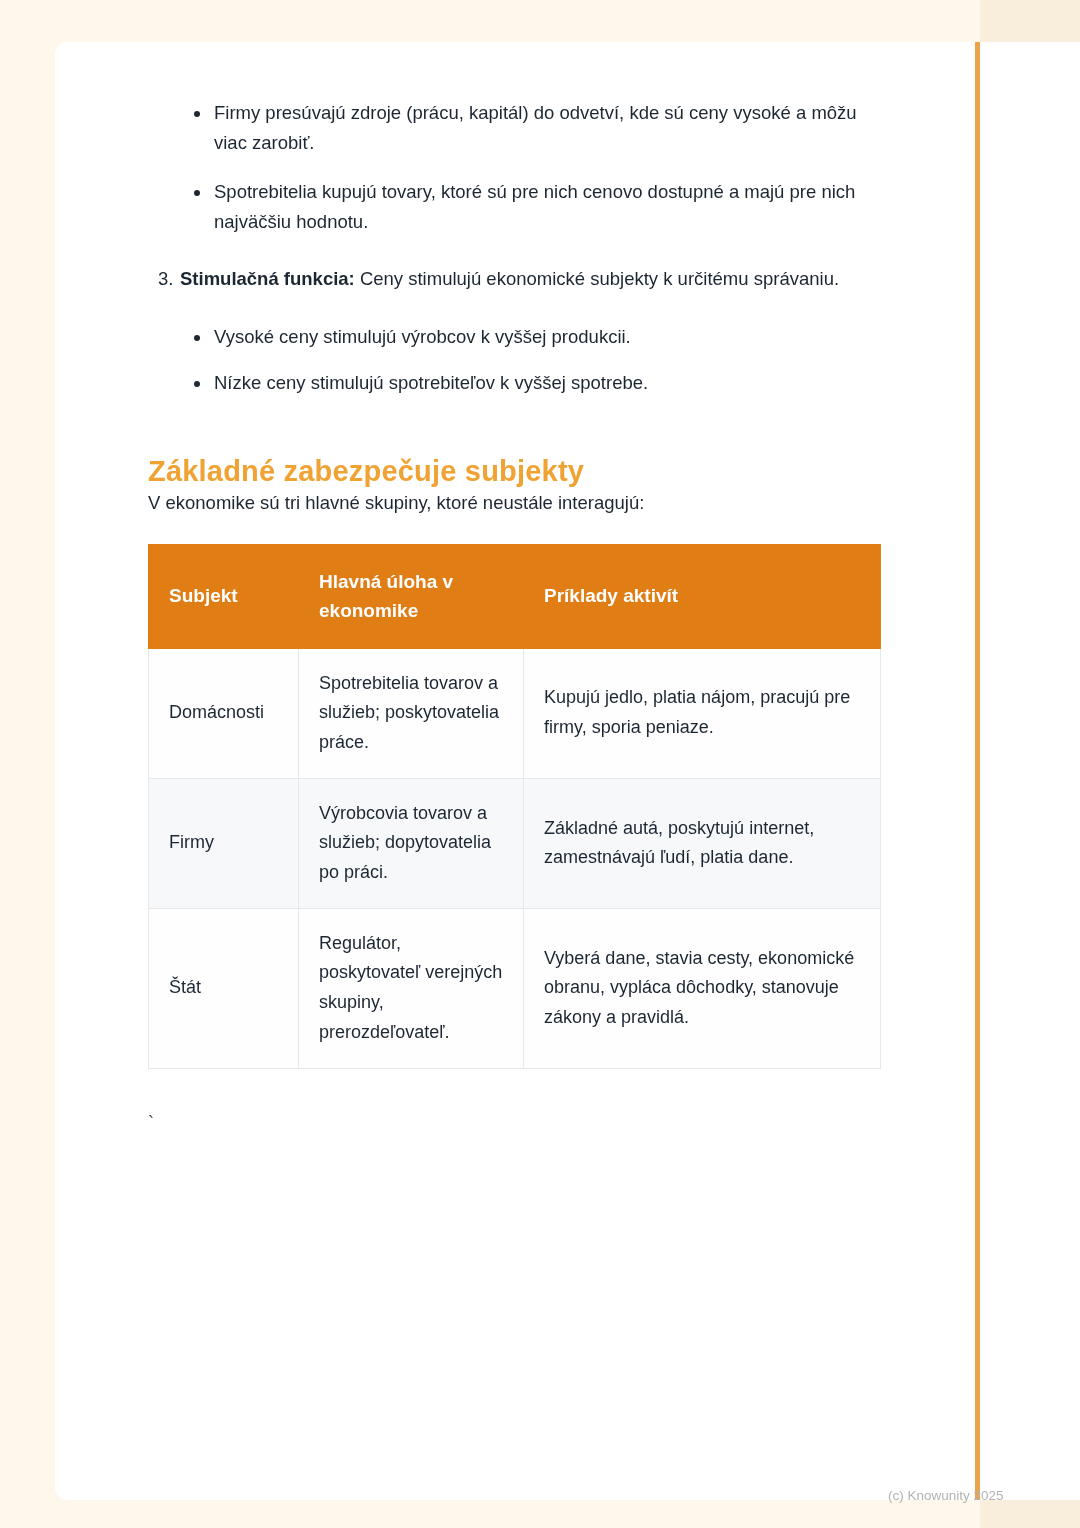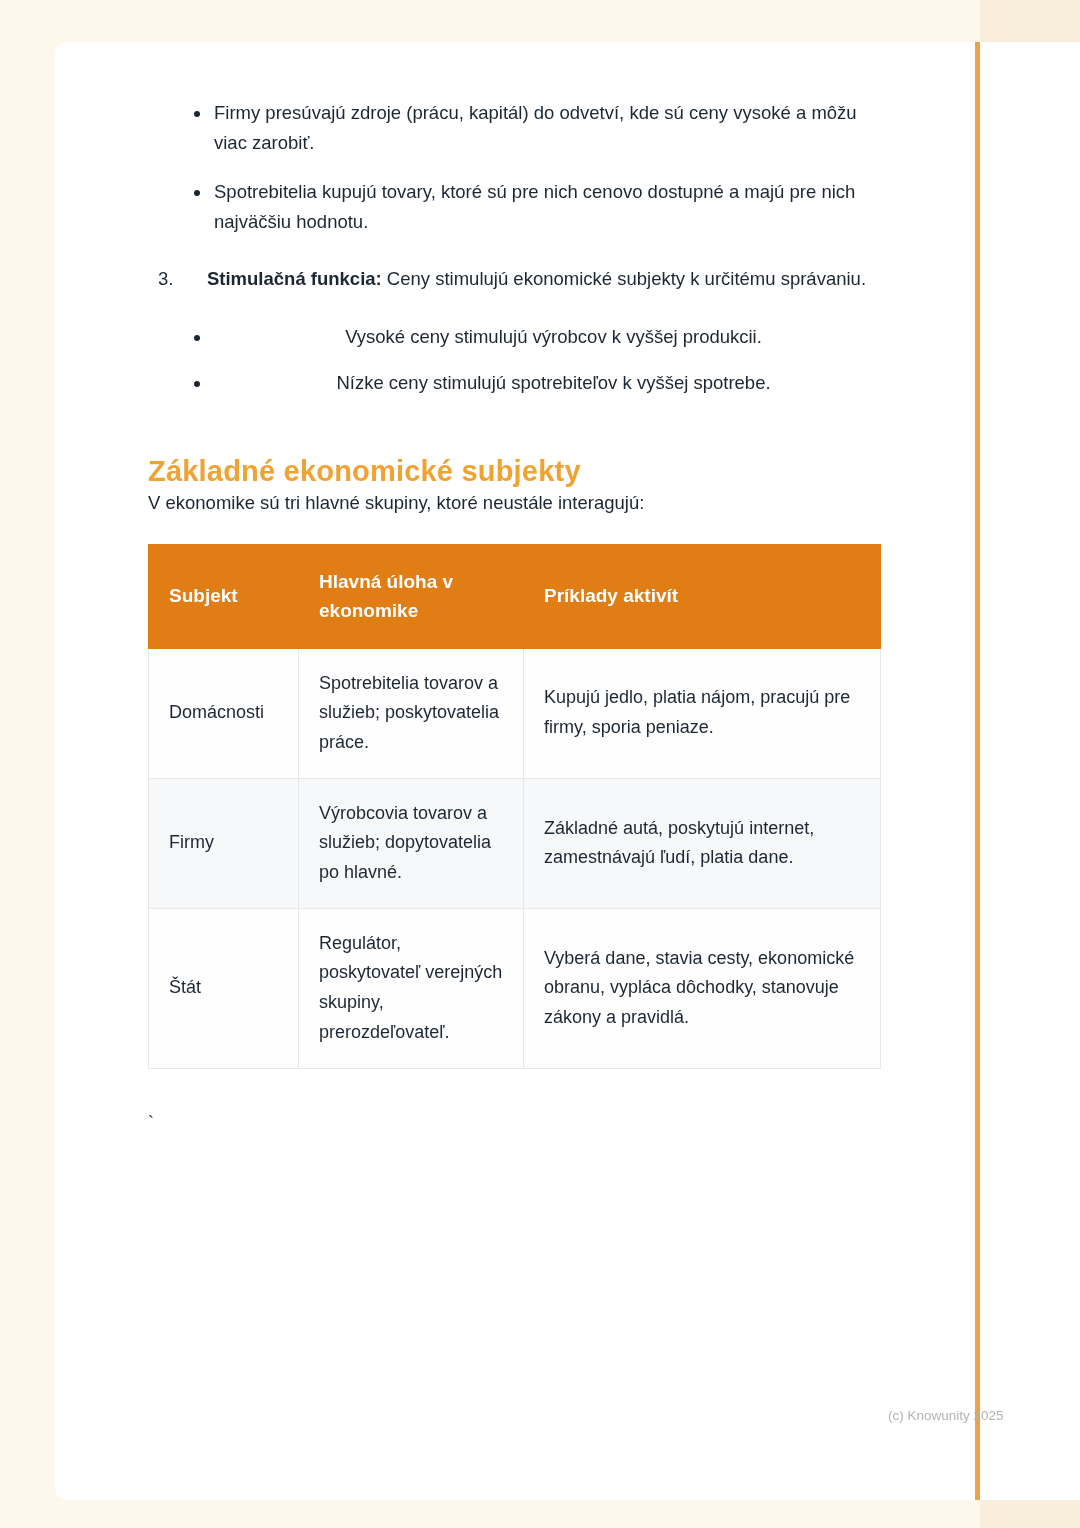--- a/index.html
+++ b/index.html
@@ -51,21 +51,21 @@
     display: flex;
     padding-left: 10px;
     margin-bottom: 0;
   }
   .num {
     width: 22px;
     flex: 0 0 22px;
     font-size: 18.5px;
     line-height: 1.6;
   }
-  .num-content { flex: 1; text-align: center; }
+  .num-content { flex: 1; }
   .num-text {
     font-size: 18.5px;
     line-height: 1.6;
   }
   .num-text strong { font-weight: 700; }
   ul.bullets.sub {
     padding-left: 32px;
     margin-top: 28px;
     margin-bottom: 0;
   }
@@ -110,21 +110,21 @@
     background: #fefefe;
   }
   table.subjects tr.alt td { background: #f7f8fa; }
   .stray {
     margin-top: 44px;
     font-size: 18px;
     color: #3a4450;
   }
   .footer {
     position: absolute;
-    left: 888px; top: 1408px;
+    left: 888px; top: 1488px;
     font-size: 13.5px;
     color: #b3b3b3;
     z-index: 5;
     white-space: nowrap;
   }
 </style>
 </head>
 <body>
 
 <div class="right-band"></div>
@@ -141,21 +141,21 @@
       <span class="num">3.</span>
       <div class="num-content">
         <p class="num-text"><strong>Stimulačná funkcia:</strong><span> Ceny stimulujú ekonomické subjekty k určitému správaniu.</span></p>
         <ul class="bullets sub">
           <li>Vysoké ceny stimulujú výrobcov k vyššej produkcii.</li>
           <li>Nízke ceny stimulujú spotrebiteľov k vyššej spotrebe.</li>
         </ul>
       </div>
     </div>
 
-    <h1 class="heading">Základné ekonomické subjekty</h1>
+    <h1 class="heading">Základné zabezpečuje subjekty</h1>
 
     <p class="intro">V ekonomike sú tri hlavné skupiny, ktoré neustále interagujú:</p>
 
     <table class="subjects">
       <colgroup>
         <col class="c1">
           <col class="c2">
           <col class="c3">
       </colgroup>
       <thead>
@@ -166,21 +166,21 @@
         </tr>
       </thead>
       <tbody>
         <tr>
           <td>Domácnosti</td>
           <td>Spotrebitelia tovarov a služieb; poskytovatelia práce.</td>
           <td>Kupujú jedlo, platia nájom, pracujú pre firmy, sporia peniaze.</td>
         </tr>
         <tr class="alt">
           <td>Firmy</td>
-          <td>Výrobcovia tovarov a služieb; dopytovatelia po hlavné.</td>
+          <td>Výrobcovia tovarov a služieb; dopytovatelia po práci.</td>
           <td>Základné autá, poskytujú internet, zamestnávajú ľudí, platia dane.</td>
         </tr>
         <tr>
           <td>Štát</td>
           <td>Regulátor, poskytovateľ verejných skupiny, prerozdeľovateľ.</td>
           <td>Vyberá dane, stavia cesty, ekonomické obranu, vypláca dôchodky, stanovuje zákony a pravidlá.</td>
         </tr>
       </tbody>
     </table>
 

